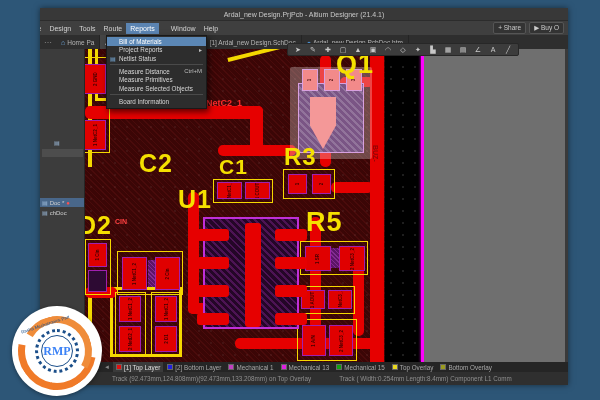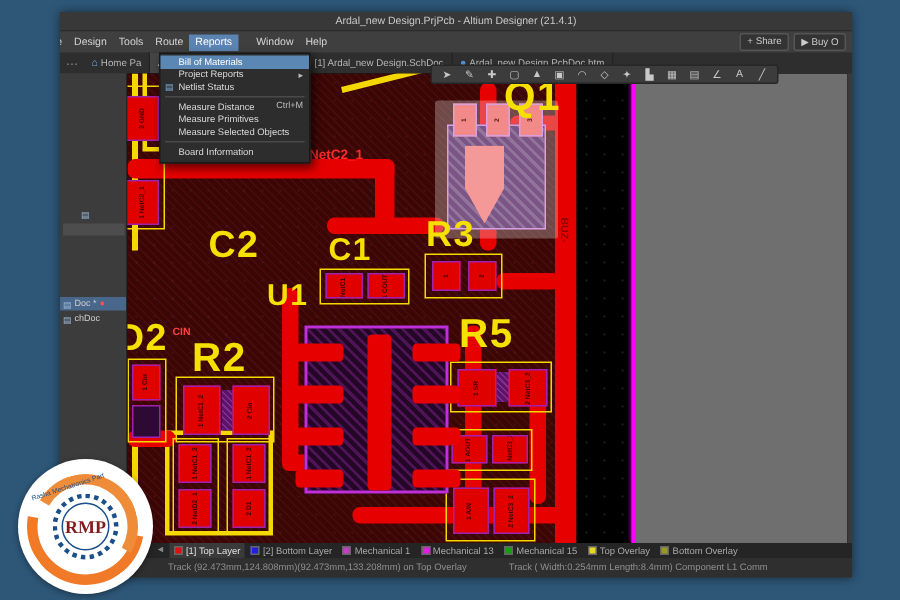--- a/index.html
+++ b/index.html
@@ -94,21 +94,21 @@
   #status-right { margin-left:28px; white-space:nowrap; }
 
   
   #logo { position:absolute; left:12px; top:306px; width:90px; height:90px; z-index:20; }
   #logo-circle { position:absolute; inset:0; background:#fff; border-radius:50%; box-shadow:0 1px 4px rgba(0,0,0,.4); overflow:hidden; }
   .swoosh { position:absolute; border-radius:50%; border:7px solid transparent; }
   #swoosh1 { inset:6px; border-left-color:#f07a28; border-bottom-color:#f07a28; transform:rotate(-35deg); }
   #swoosh2 { inset:10px; border-right-color:#ef8c3a; border-top-color:#ef8c3a; transform:rotate(-15deg); }
   #gear { position:absolute; left:23px; top:23px; width:44px; height:44px; background:#fff; border:3px dotted #1b4f8a; border-radius:50%; display:flex; align-items:center; justify-content:center; }
   #gear-inner { width:32px; height:32px; border:1px solid #1b4f8a; border-radius:50%; display:flex; align-items:center; justify-content:center; }
-  #rmp { font-family:"Liberation Serif", serif; font-weight:bold; font-size:12px; color:#7f1d1d; }
+  #rmp { font-family:"Liberation Serif", serif; font-weight:bold; font-size:12px; color:#3b82f6; }
   #arc-text { position:absolute; left:8px; top:16px; font-size:4.5px; color:#1b4f8a; transform:rotate(-18deg); white-space:nowrap; }
 
   
   #badge { position:absolute; left:452px; top:355px; width:146px; height:25px; border-radius:13px; background:#f2914b; color:#fff; display:flex; align-items:center; justify-content:center; font-size:10.5px; font-weight:bold; direction:rtl; z-index:20; font-family:"DejaVu Sans", sans-serif; }
 </style>
 </head>
 <body>
 
 <div id="frame">
 
@@ -306,23 +306,22 @@
         <div class="q1pad" style="left:56px; top:2px; width:16px; height:22px">
             <span class="padtxt">3</span>
           </div>
         <div id="q1center"></div>
       </div>
 
       <div class="ref" style="left:54px; top:102px; font-size:25px">C2</div>
       <div class="ref" style="left:134px; top:107px; font-size:21px">C1</div>
       <div class="ref" style="left:199px; top:96px; font-size:24px">R3</div>
       <div class="ref" style="left:251px; top:2px; font-size:27px">Q1</div>
-      <div class="ref" style="left:93px; top:138px; font-size:20px">U1</div>
+      <div class="ref" style="left:93px; top:138px; font-size:25px">U1</div>
       <div class="ref" style="left:-7px; top:164px; font-size:25px">D2</div>
-      <div class="ref" style="left:43px; top:176px; font-size:27px">R2</div>
       <div class="ref" style="left:221px; top:160px; font-size:27px">R5</div>
       <div class="ref" style="left:28px; top:312px; font-size:25px">D1 R1</div>
 
       <div class="netlbl" style="left:108px; top:49px; font-size:9px">1 : NetC2_1</div>
       <div class="netlbl" style="left:30px; top:169px; font-size:7px; color:#ff4040">CIN</div>
       <div class="netlbl vert" style="left:287px; top:96px; font-size:7px; color:#8a0505">BUZ-</div>
 
       <div id="board-edge"></div>
       <div id="grayzone"></div>
     </div>

